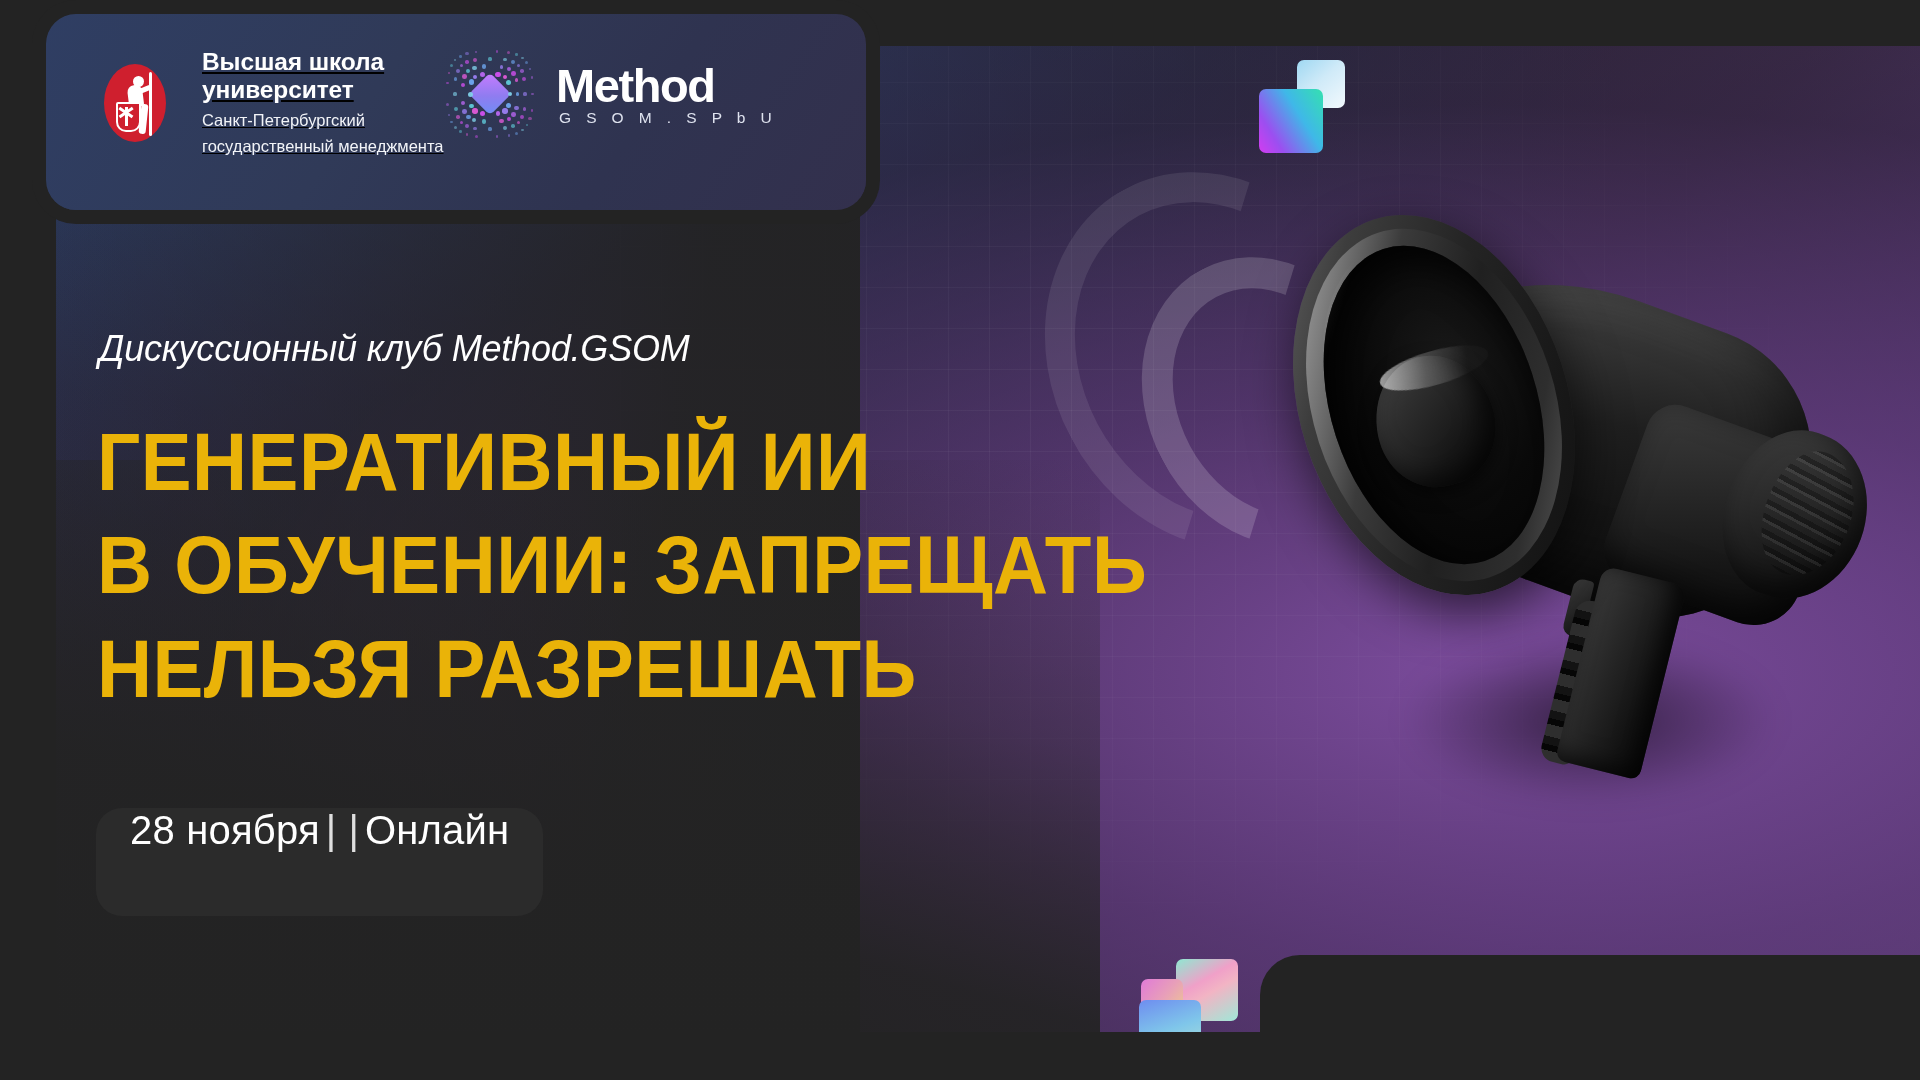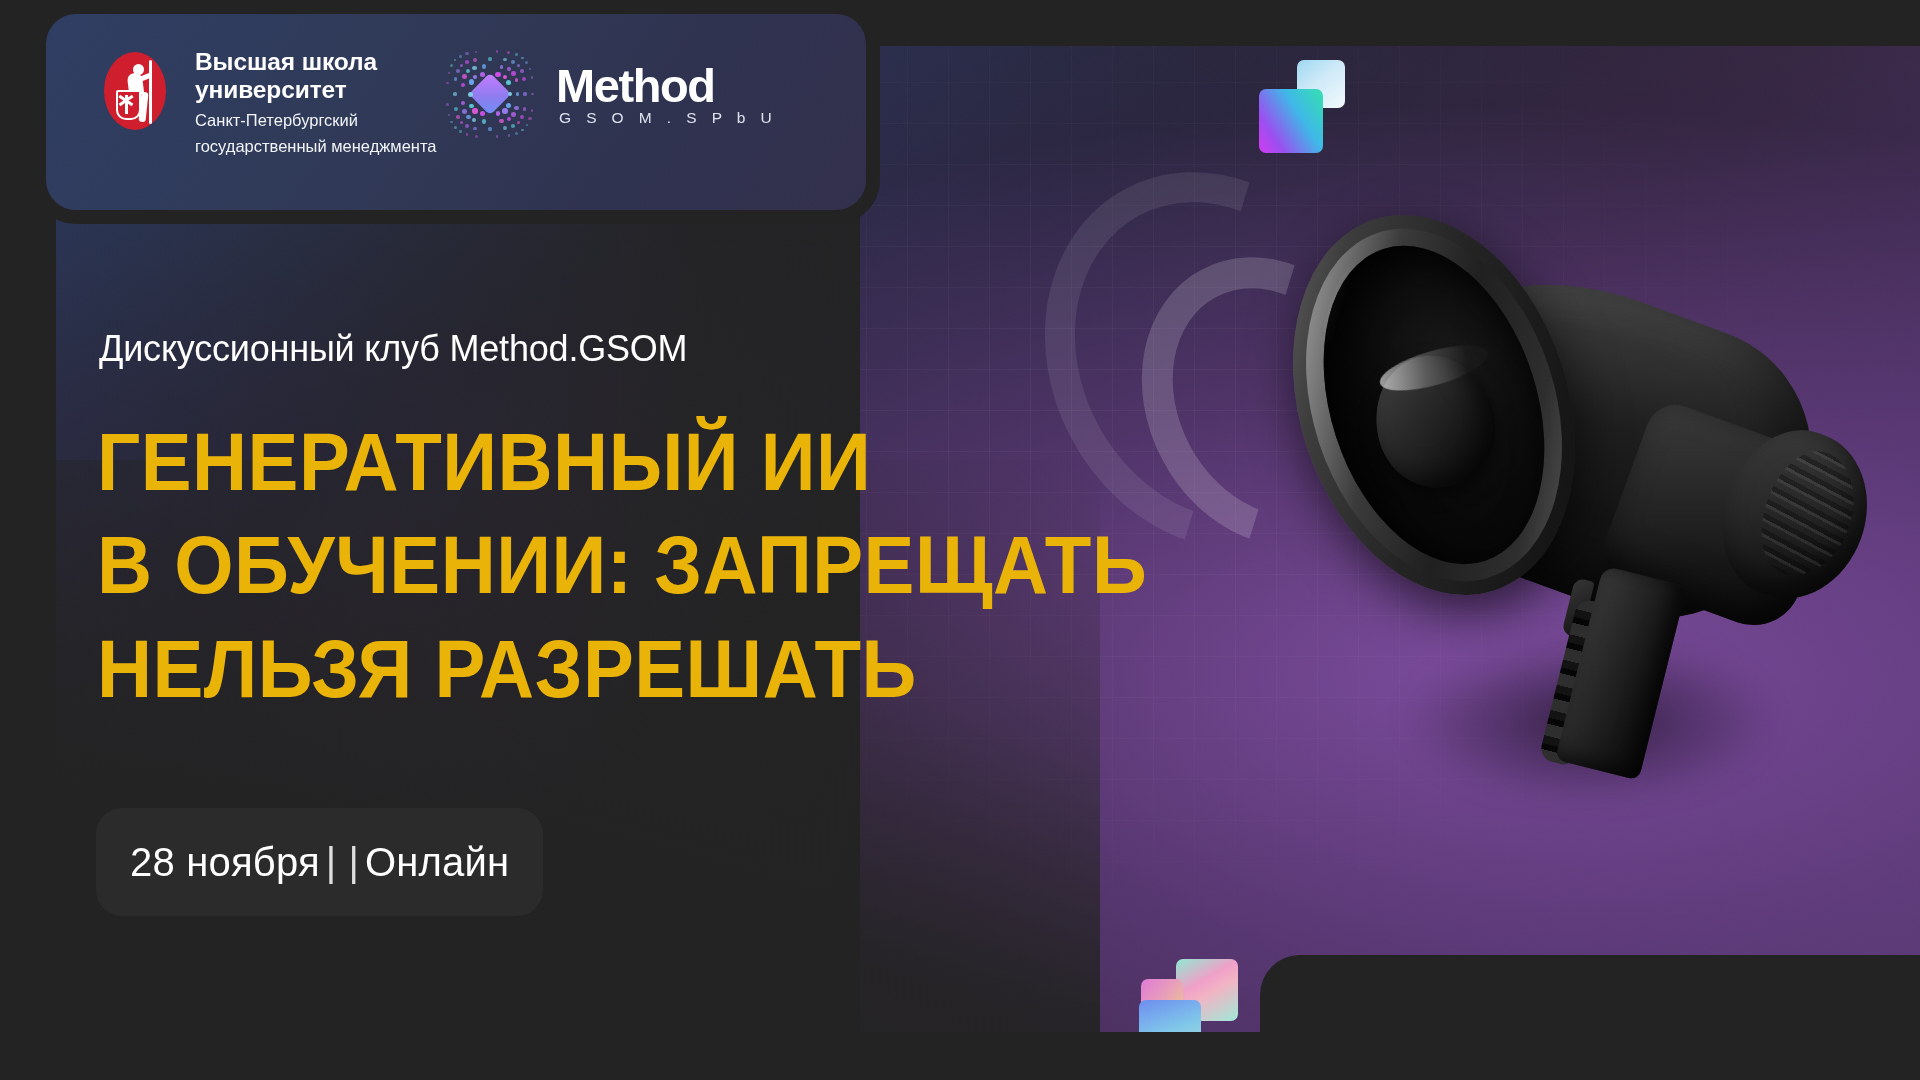--- a/index.html
+++ b/index.html
@@ -60,21 +60,21 @@
   }
 
   
   .logo-panel{
     position:absolute; left:46px; top:14px; width:820px; height:196px;
     border-radius:30px;
     background:linear-gradient(125deg,#2f3e63 0%, #303a58 40%, #2f3350 70%, #33304d 100%);
     box-shadow:0 0 0 14px #232323;
   }
   .logo-row{
-    position:absolute; left:58px; top:34px; display:flex; align-items:flex-start; gap:9px;
+    position:absolute; left:58px; top:34px; display:flex; align-items:center; gap:16px;text-decoration:underline;
   }
   
   .crest{
     position:relative; width:62px; height:84px; flex:0 0 auto;
   }
   .crest-oval{
     position:absolute; left:0; top:4px; width:62px; height:78px;
     background:#cf1f2e; border-radius:50%/50%;
   }
   .crest-shield{
@@ -141,37 +141,37 @@
     color:#fff; font-size:47px; font-weight:700; letter-spacing:-1.4px; line-height:1;
   }
   .method-sub{
     color:#dfe3ef; font-size:15.5px; font-weight:400; letter-spacing:5.4px;
     margin-top:0; margin-left:3px;
   }
 
   
   .kicker{
     position:absolute; left:99px; top:328px;
-    color:#fff; font-size:36px; font-weight:400; letter-spacing:-0.2px;
+    color:#fff; font-size:36px; font-weight:400; letter-spacing:-0.2px;font-style:italic;
   }
   .headline{
     position:absolute; left:97px; top:410px; color:#eab308;
   }
   .hl{
     font-family:"Liberation Sans Narrow","Liberation Sans", sans-serif;
     font-weight:700; font-size:82px; line-height:1.26;
     letter-spacing:0.5px; transform:scaleX(0.93); transform-origin:left center;
     white-space:nowrap;
   }
 
   
   .info-pill{
     position:absolute; left:96px; top:808px; height:108px;
     padding:0 34px 0 34px;
-    display:flex; align-items:center;
+    display:flex; align-items:flex-start;
     background:#2b2b2b; border-radius:26px;
   }
   .info-text{
     color:#fff; font-size:40px; font-weight:400; letter-spacing:0.2px;
     white-space:nowrap;
     font-family:"Liberation Sans Narrow","Liberation Sans", sans-serif;
   }
   .info-sep{ opacity:0.85; padding:0 6px; }
 
   

